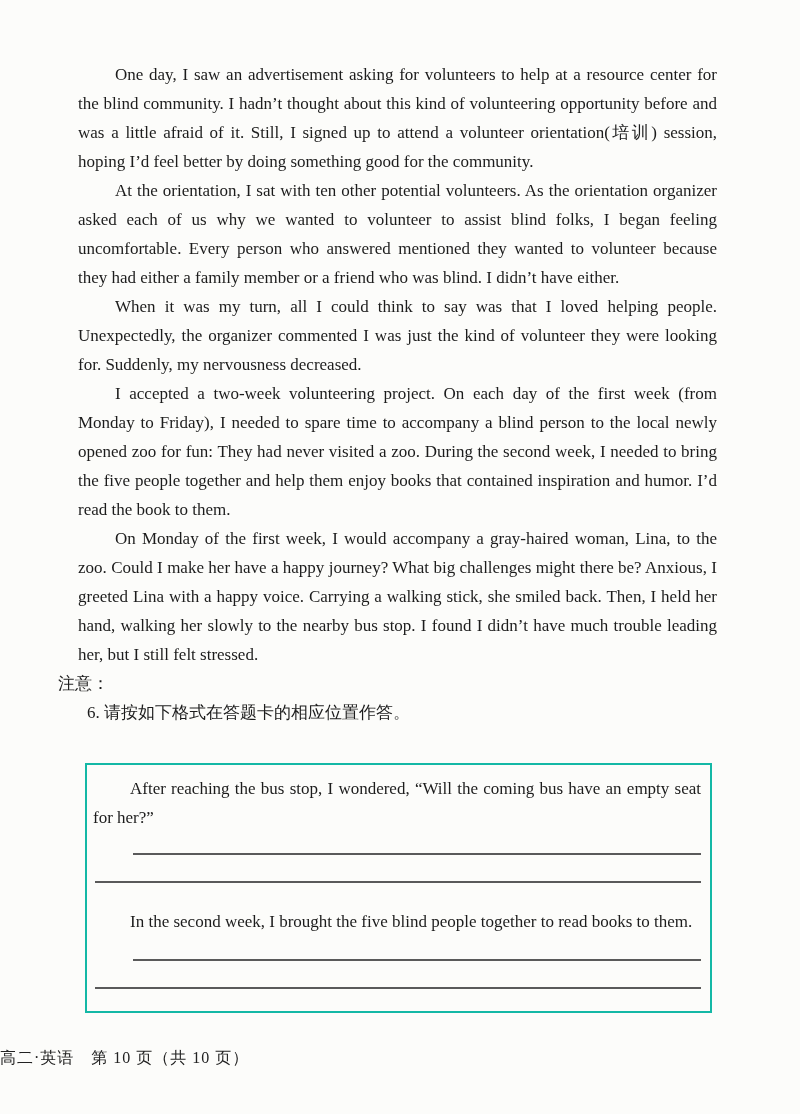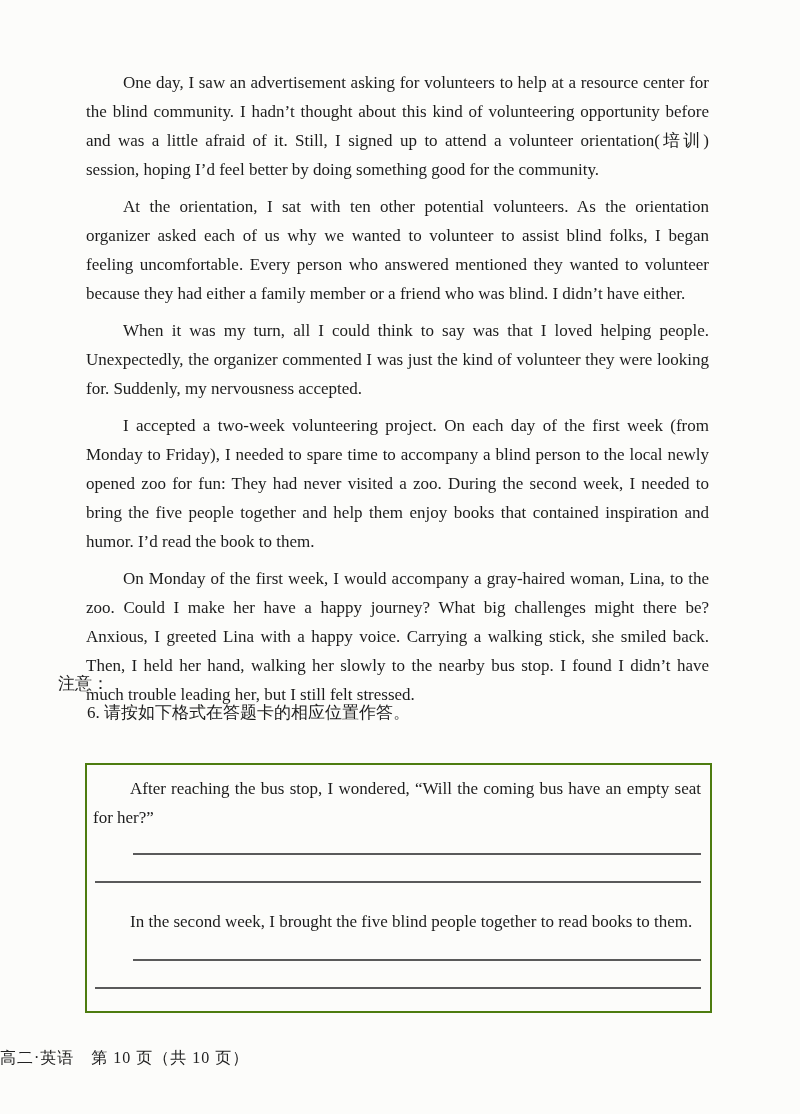--- a/index.html
+++ b/index.html
@@ -21,21 +21,21 @@
   .passage {
     position: absolute;
     left: 78px;
     top: 60px;
     width: 639px;
     font-size: 17px;
     line-height: 29px;
     text-align: justify;
   }
   .passage p {
-    margin: 8px;
+    margin: 0;
     text-indent: 37px;
   }
   
   .notes {
     position: absolute;
     left: 58px;
     top: 669px;
     width: 660px;
     font-size: 17px;
     line-height: 29px;
@@ -44,21 +44,21 @@
     margin-left: 29px;
   }
   
   .answer-box {
     position: absolute;
     left: 85px;
     top: 763px;
     width: 627px;
     height: 250px;
     box-sizing: border-box;
-    border: 2px solid #4d7c0f;
+    border: 2px solid #14b8a6;
     padding: 9px 9px 0 6px;
     background: #fcfcfa;
   }
   .answer-box p {
     margin: 0;
     font-size: 17px;
     line-height: 29px;
     text-align: justify;
     text-indent: 37px;
   }
@@ -86,21 +86,21 @@
   }
 </style>
 </head>
 <body>
 
 <div class="page">
 
   <div class="passage">
     <p>One day, I saw an advertisement asking for volunteers to help at a resource center for the blind community. I hadn’t thought about this kind of volunteering opportunity before and was a little afraid of it. Still, I signed up to attend a volunteer orientation(培训) session, hoping I’d feel better by doing something good for the community.</p>
     <p>At the orientation, I sat with ten other potential volunteers. As the orientation organizer asked each of us why we wanted to volunteer to assist blind folks, I began feeling uncomfortable. Every person who answered mentioned they wanted to volunteer because they had either a family member or a friend who was blind. I didn’t have either.</p>
-    <p>When it was my turn, all I could think to say was that I loved helping people. Unexpectedly, the organizer commented I was just the kind of volunteer they were looking for. Suddenly, my nervousness accepted.</p>
+    <p>When it was my turn, all I could think to say was that I loved helping people. Unexpectedly, the organizer commented I was just the kind of volunteer they were looking for. Suddenly, my nervousness decreased.</p>
     <p>I accepted a two-week volunteering project. On each day of the first week (from Monday to Friday), I needed to spare time to accompany a blind person to the local newly opened zoo for fun: They had never visited a zoo. During the second week, I needed to bring the five people together and help them enjoy books that contained inspiration and humor. I’d read the book to them.</p>
     <p>On Monday of the first week, I would accompany a gray-haired woman, Lina, to the zoo. Could I make her have a happy journey? What big challenges might there be? Anxious, I greeted Lina with a happy voice. Carrying a walking stick, she smiled back. Then, I held her hand, walking her slowly to the nearby bus stop. I found I didn’t have much trouble leading her, but I still felt stressed.</p>
   </div>
 
   <div class="notes">
     <div class="notes-label">注意：</div>
     <div class="note-item">6. 请按如下格式在答题卡的相应位置作答。</div>
   </div>
 
   <div class="answer-box">

